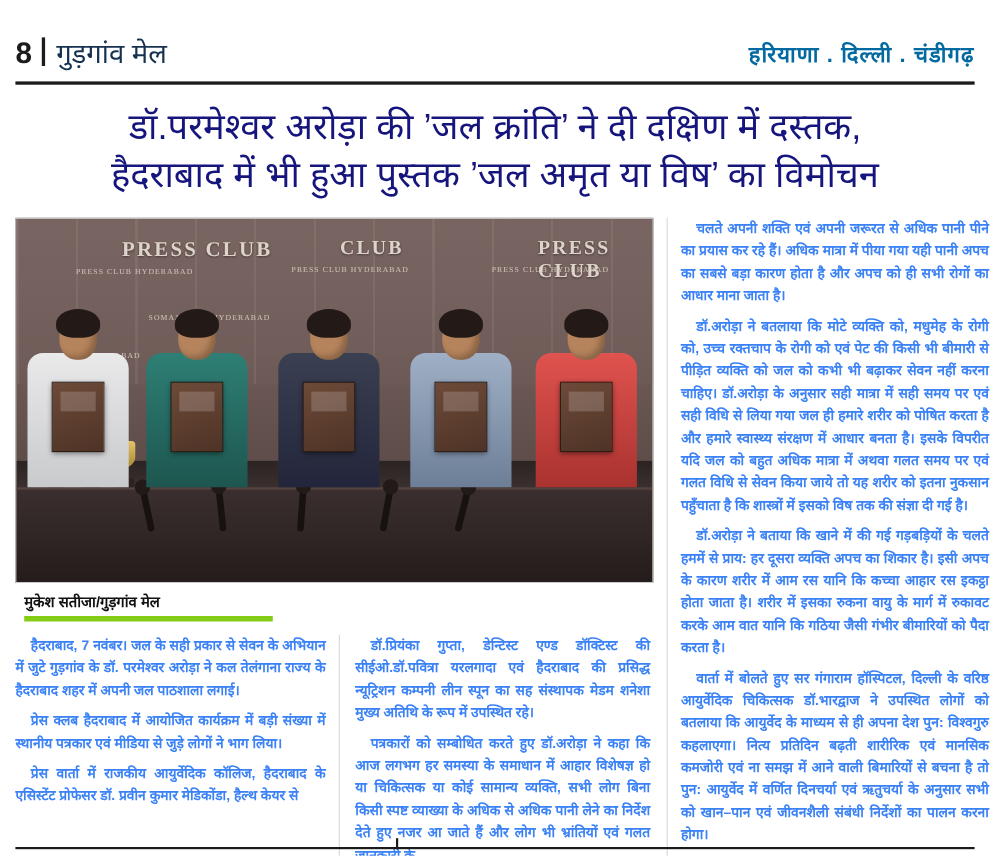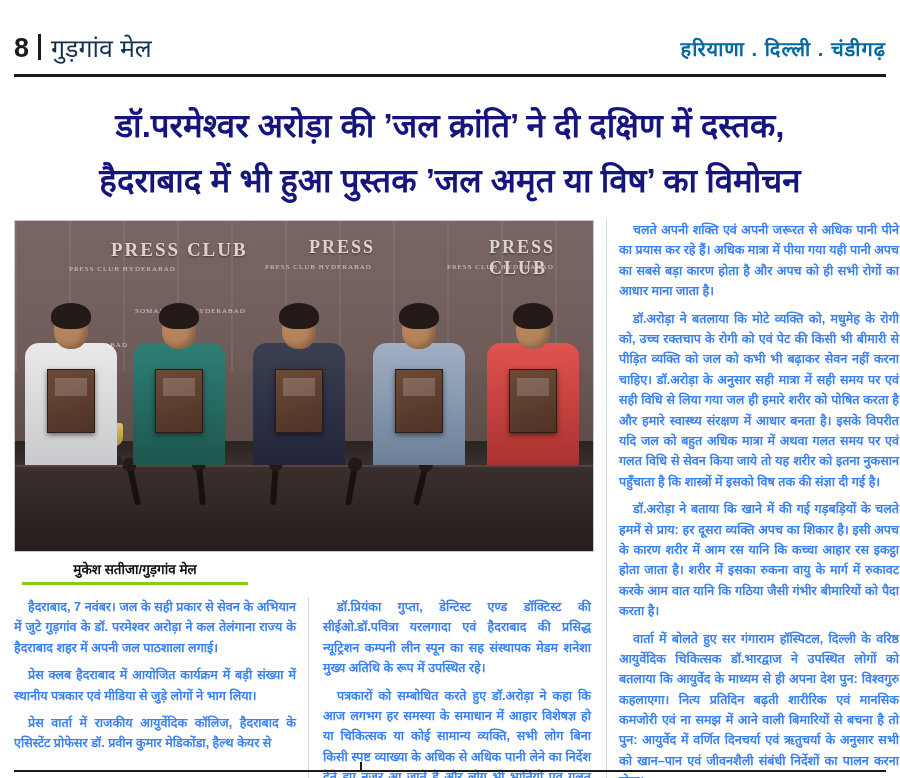--- a/index.html
+++ b/index.html
@@ -71,25 +71,24 @@
 
   
   .headline {
     text-align: center;
     color: #1a1a7a;
     padding: 16px 4px 10px 4px;
   }
   .headline .line {
     font-size: 33px;
     line-height: 1.32;
-    font-weight: bold;
+    font-weight: normal;
     color: #15157d;
     letter-spacing: 0px;
     white-space: nowrap;
-    margin-top: 11px;
   }
 
   
   .content {
     display: flex;
     gap: 14px;
     padding-top: 8px;
   }
   .left-col {
     width: 578px;
@@ -290,26 +289,25 @@
     background: #2c2320;
     margin: 0 auto;
     border-radius: 2px;
   }
   .t1 { left: 26px; }
   .t2 { left: 58px; }
   .t3 { left: 88px; }
 
   
   .byline {
-    text-align: center;
     font-size: 13.5px;
     font-weight: bold;
     color: #111;
     padding: 8px 0 4px 0;
-    border-bottom: 3px solid #84cc16;
+    border-bottom: 5px solid #84cc16;
     margin-bottom: 6px;
   }
   .byline-wrap {
     width: 226px;
     margin-left: 8px;
   }
 
   
   .lower {
     display: flex;
@@ -370,21 +368,21 @@
 
   <div class="content">
 
     <div class="left-col">
 
       <div class="photo">
         <div class="backdrop"></div>
         <div class="banner"></div>
 
         <div class="press-text pt1">PRESS CLUB</div>
-        <div class="press-text pt2">PRESS</div>
+        <div class="press-text pt2">CLUB</div>
         <div class="press-text pt3">PRESS CLUB</div>
         <div class="pt-sub pts1">PRESS CLUB HYDERABAD</div>
         <div class="pt-sub pts2">PRESS CLUB HYDERABAD</div>
         <div class="pt-sub pts3">PRESS CLUB HYDERABAD</div>
         <div class="pt-sub pts4">SOMAJIGUDA HYDERABAD</div>
         <div class="pt-sub pts5">HYDERABAD</div>
 
         <div class="person p1">
           <div class="head">
               <span class="hair"></span>

